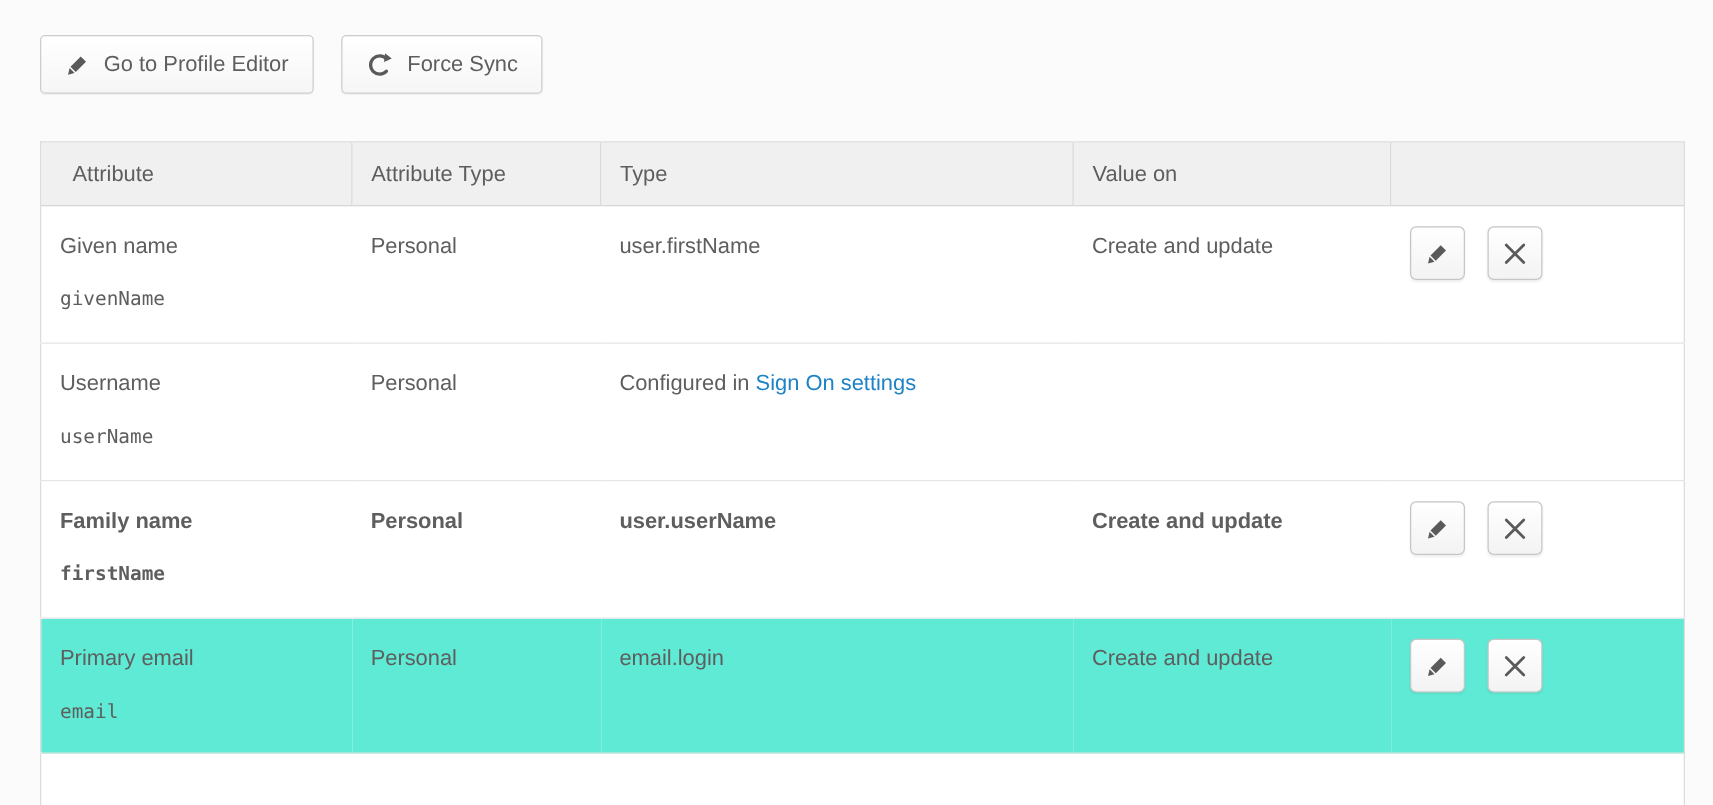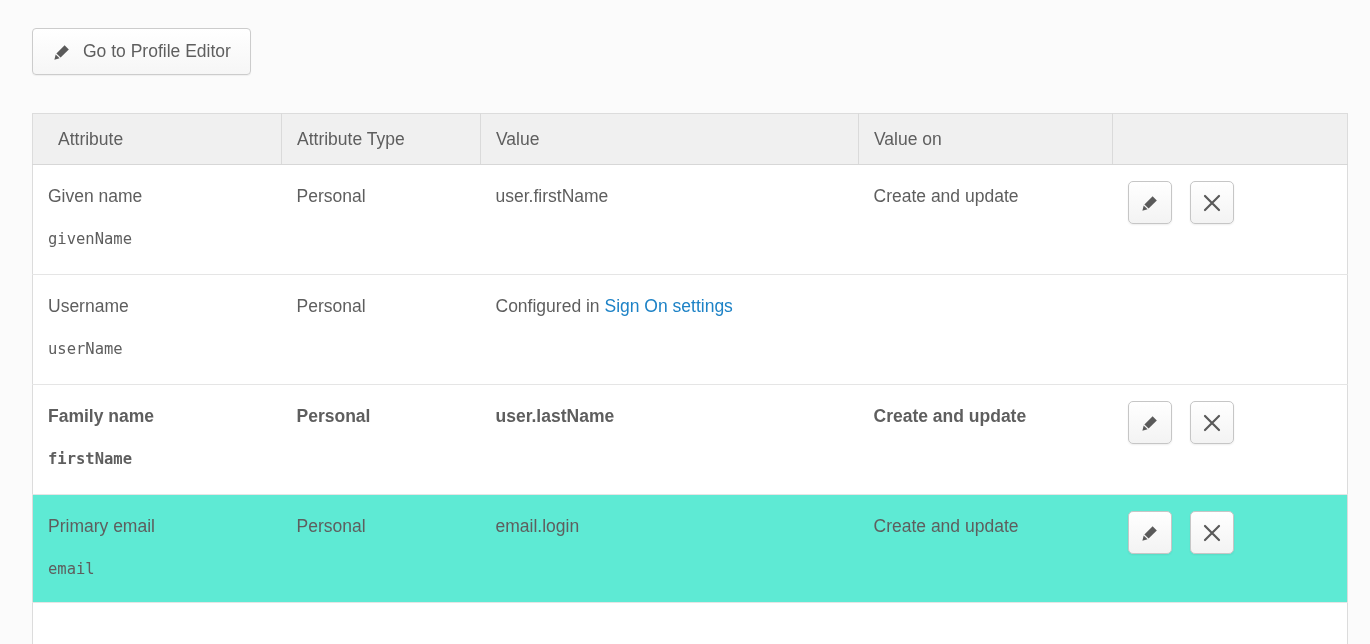--- a/index.html
+++ b/index.html
@@ -78,37 +78,46 @@
     <button class="btn">
       <span style="display:inline-flex;">
         <svg width="20" height="20" viewBox="0 0 20 20">
           <path d="M12.6 3.2 L16.8 7.4 L8.6 15.6 L4.4 11.4 Z" fill="#5a5a5a"></path>
           <path d="M3.7 12.4 L7.6 16.3 L2.4 17.7 Z" fill="#5a5a5a"></path>
         </svg>
       </span>
       <span>Go to Profile Editor</span>
     </button>
 
+    <button class="btn">
+      <span style="display:inline-flex;">
+        <svg width="22" height="22" viewBox="0 0 22 22">
+          <path d="M16.2 6.1 A7.3 7.3 0 1 0 16.2 15.9" fill="none" stroke="#5a5a5a" stroke-width="2.6" stroke-linecap="round"></path>
+          <path d="M15.0 1.6 L20.4 5.8 L14.2 8.6 Z" fill="#5a5a5a"></path>
+        </svg>
+      </span>
+      <span>Force Sync</span>
+    </button>
   </div>
 
   <div class="attr-table-wrap">
     <table class="attr-table">
       <colgroup>
           <col class="c1">
           <col class="c2">
           <col class="c3">
           <col class="c4">
           <col class="c5">
         </colgroup>
 
       <thead>
         <tr>
           <th>Attribute</th>
           <th>Attribute Type</th>
-          <th>Value</th>
+          <th>Type</th>
           <th>Value on</th>
           <th></th>
         </tr>
       </thead>
 
       <tbody>
 
         <tr class="data-row" style="height:110px;">
           <td>
             <span>Given name</span>
@@ -147,21 +156,21 @@
           <td><span></span></td>
           <td class="actions-cell"></td>
         </tr>
 
         <tr class="data-row" style="height:110px;font-weight:bold;">
           <td>
             <span>Family name</span>
             <span class="attr-name">firstName</span>
           </td>
           <td><span>Personal</span></td>
-          <td><span>user.lastName</span></td>
+          <td><span>user.userName</span></td>
           <td><span>Create and update</span></td>
           <td class="actions-cell">
             <button class="icon-btn">
               <span style="display:inline-flex;">
                 <svg width="20" height="20" viewBox="0 0 20 20">
                   <path d="M12.6 3.2 L16.8 7.4 L8.6 15.6 L4.4 11.4 Z" fill="#5a5a5a"></path>
                   <path d="M3.7 12.4 L7.6 16.3 L2.4 17.7 Z" fill="#5a5a5a"></path>
                 </svg>
               </span>
             </button><button class="icon-btn" style="margin-right:0;">

